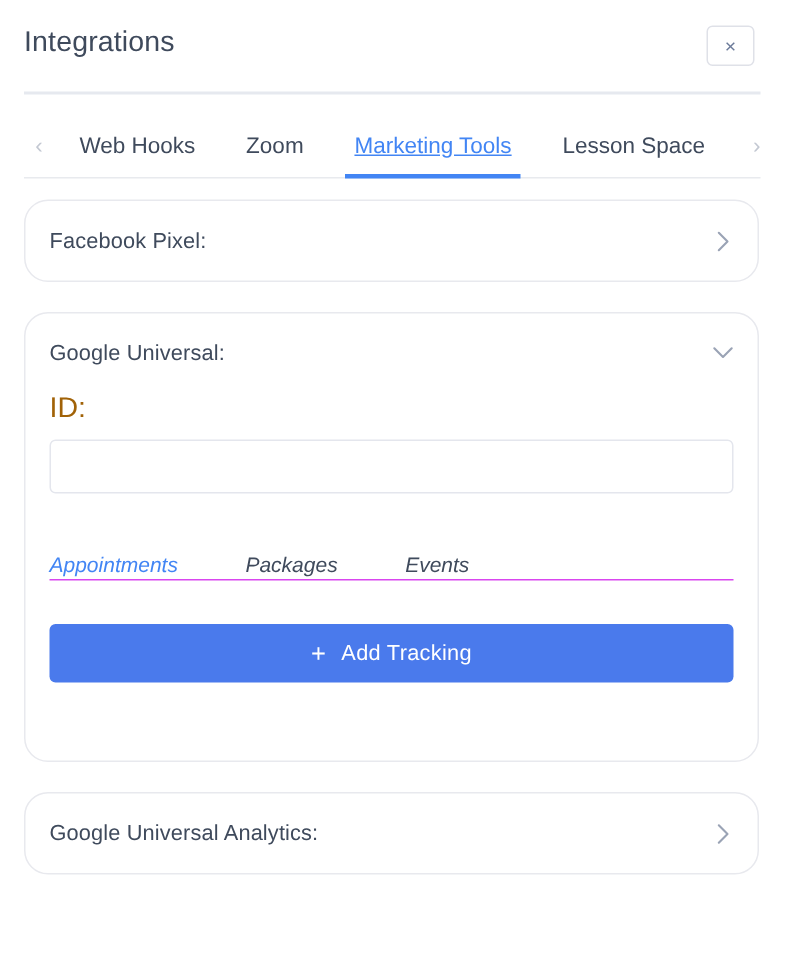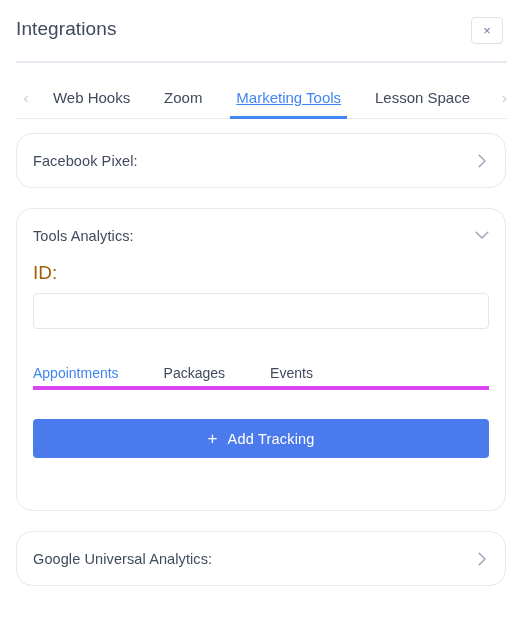--- a/index.html
+++ b/index.html
@@ -190,24 +190,25 @@
     background: #fff;
     padding: 0 10px;
     font-size: 14px;
     color: #3f4a5c;
     font-family: "Liberation Sans", sans-serif;
     outline: none;
   }
 
   .subtabs {
     margin-top: 30px;
-    border-bottom: 4px solid #d946ef;
-    display: flex;
-    align-items: center;
+    border-bottom: 1px solid #d946ef;
+    display: flex;
+    align-items: flex-end;
     height: 27px;
+    font-style: italic;
   }
   .subtab {
     font-size: 14px;
     color: #3f4a5c;
     margin-right: 45px;
     cursor: pointer;
     line-height: 20px;
     white-space: nowrap;
   }
   .subtab.active { color: #4285f4; }
@@ -269,21 +270,21 @@
         <span class="chev">
           <svg width="9" height="14" viewBox="0 0 9 14" fill="none">
             <path d="M1.2 1.2 L7 7 L1.2 12.8" stroke="currentColor" stroke-width="1.4" stroke-linecap="round" stroke-linejoin="round"></path>
           </svg>
         </span>
       </div>
     </div>
 
     <div class="card">
       <div class="card-head">
-        <span class="card-title">Tools Analytics:</span>
+        <span class="card-title">Google Universal:</span>
         <span class="chev">
           <svg width="14" height="9" viewBox="0 0 14 9" fill="none">
             <path d="M1.2 1.2 L7 7 L12.8 1.2" stroke="currentColor" stroke-width="1.4" stroke-linecap="round" stroke-linejoin="round"></path>
           </svg>
         </span>
       </div>
 
       <div class="card-body">
         <label class="field-label">ID:</label>
         <input class="text-input" type="text" placeholder="" style="">

